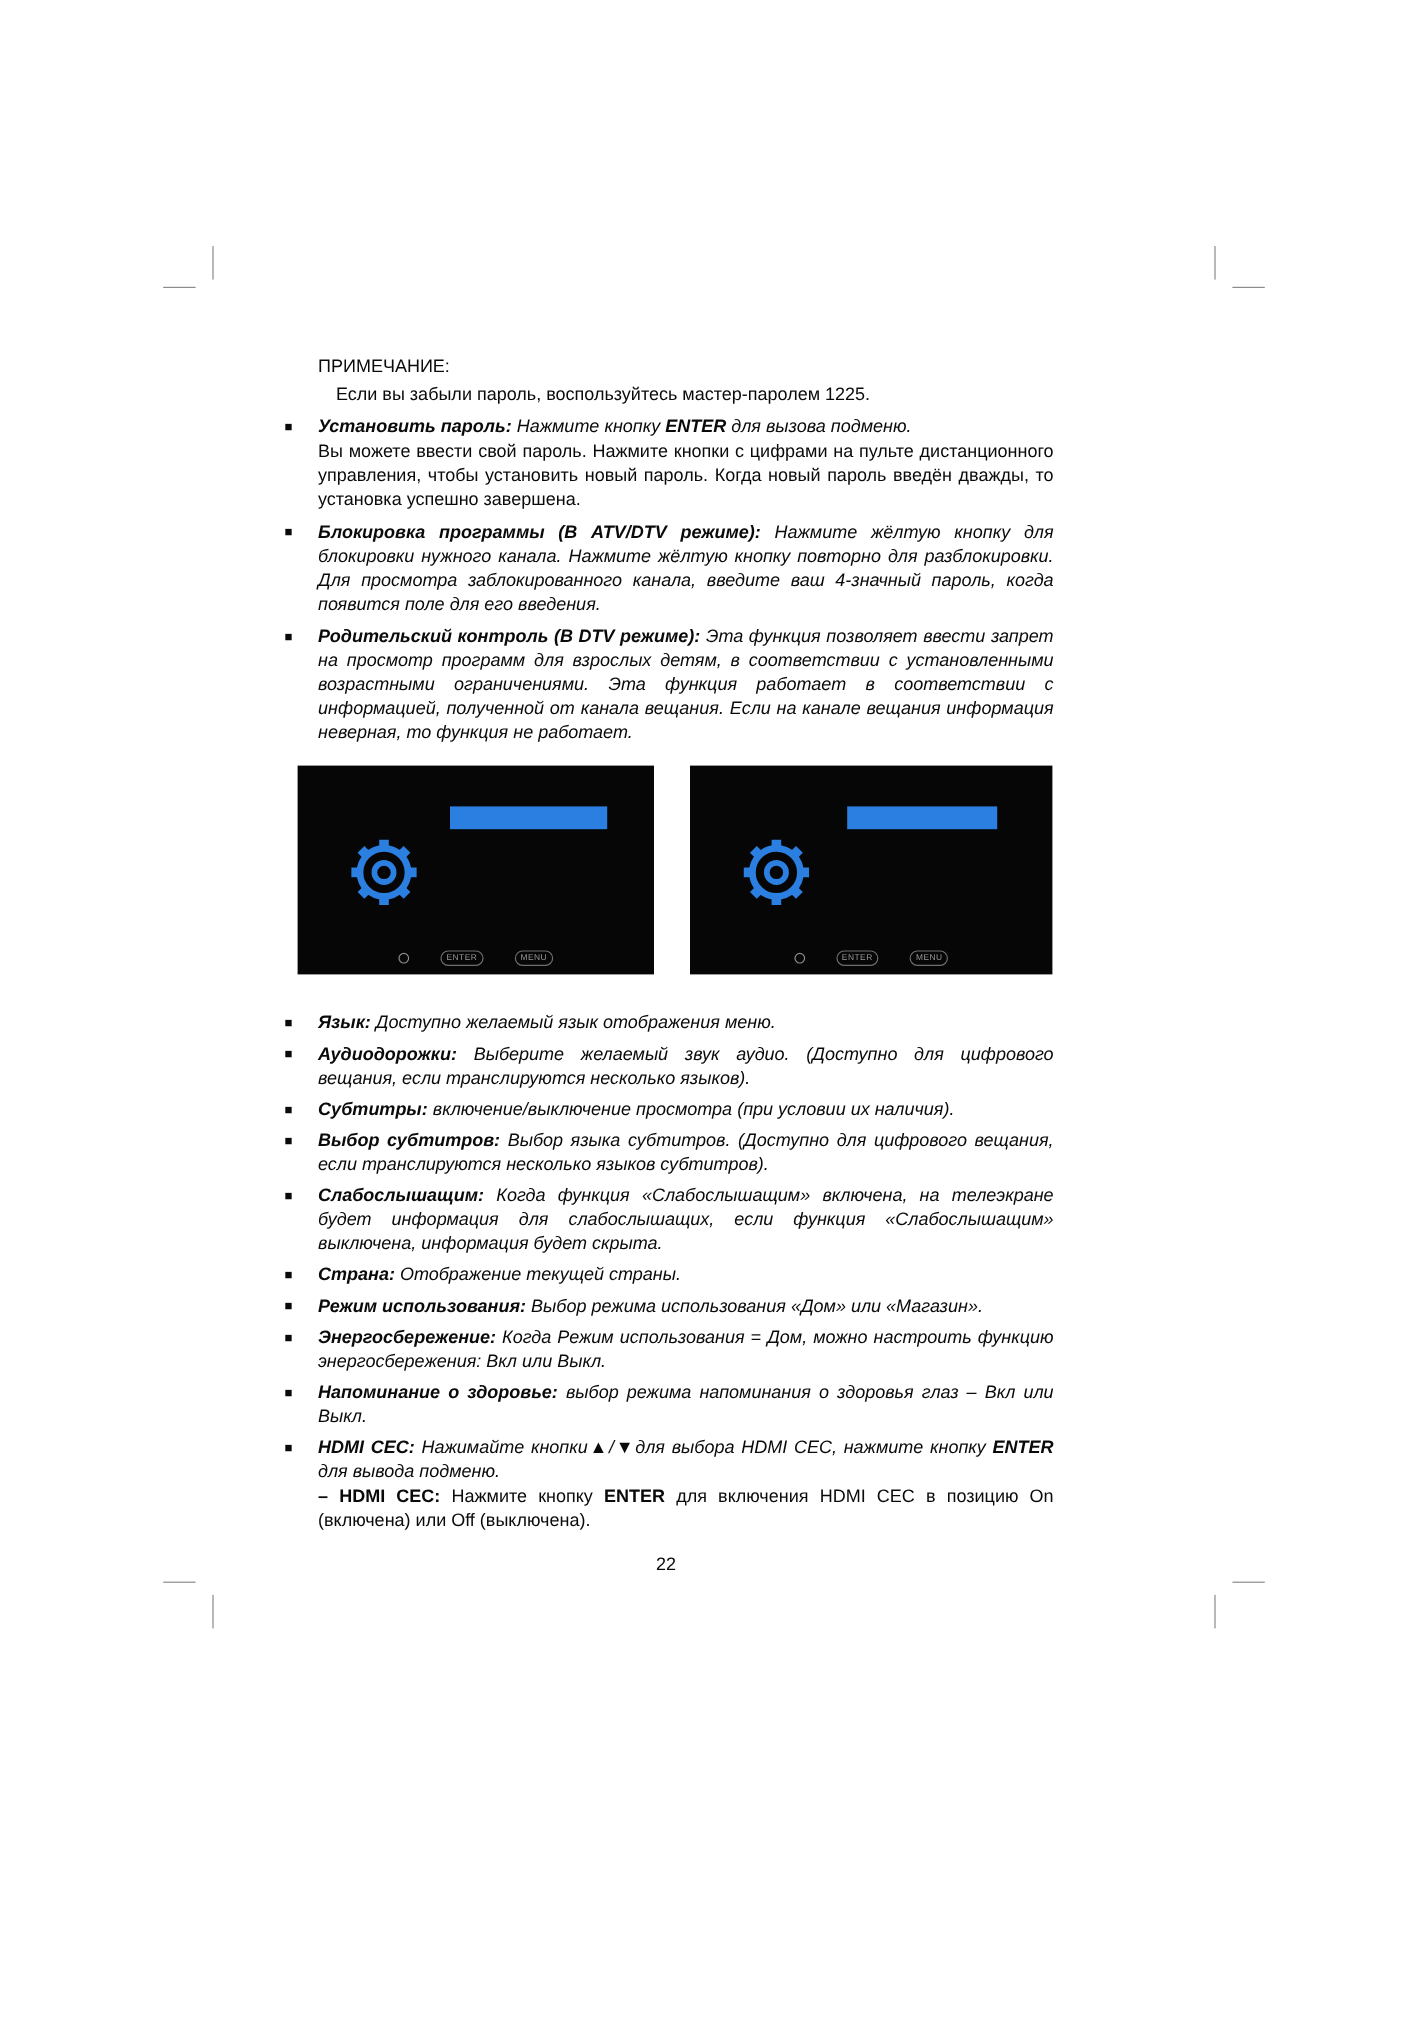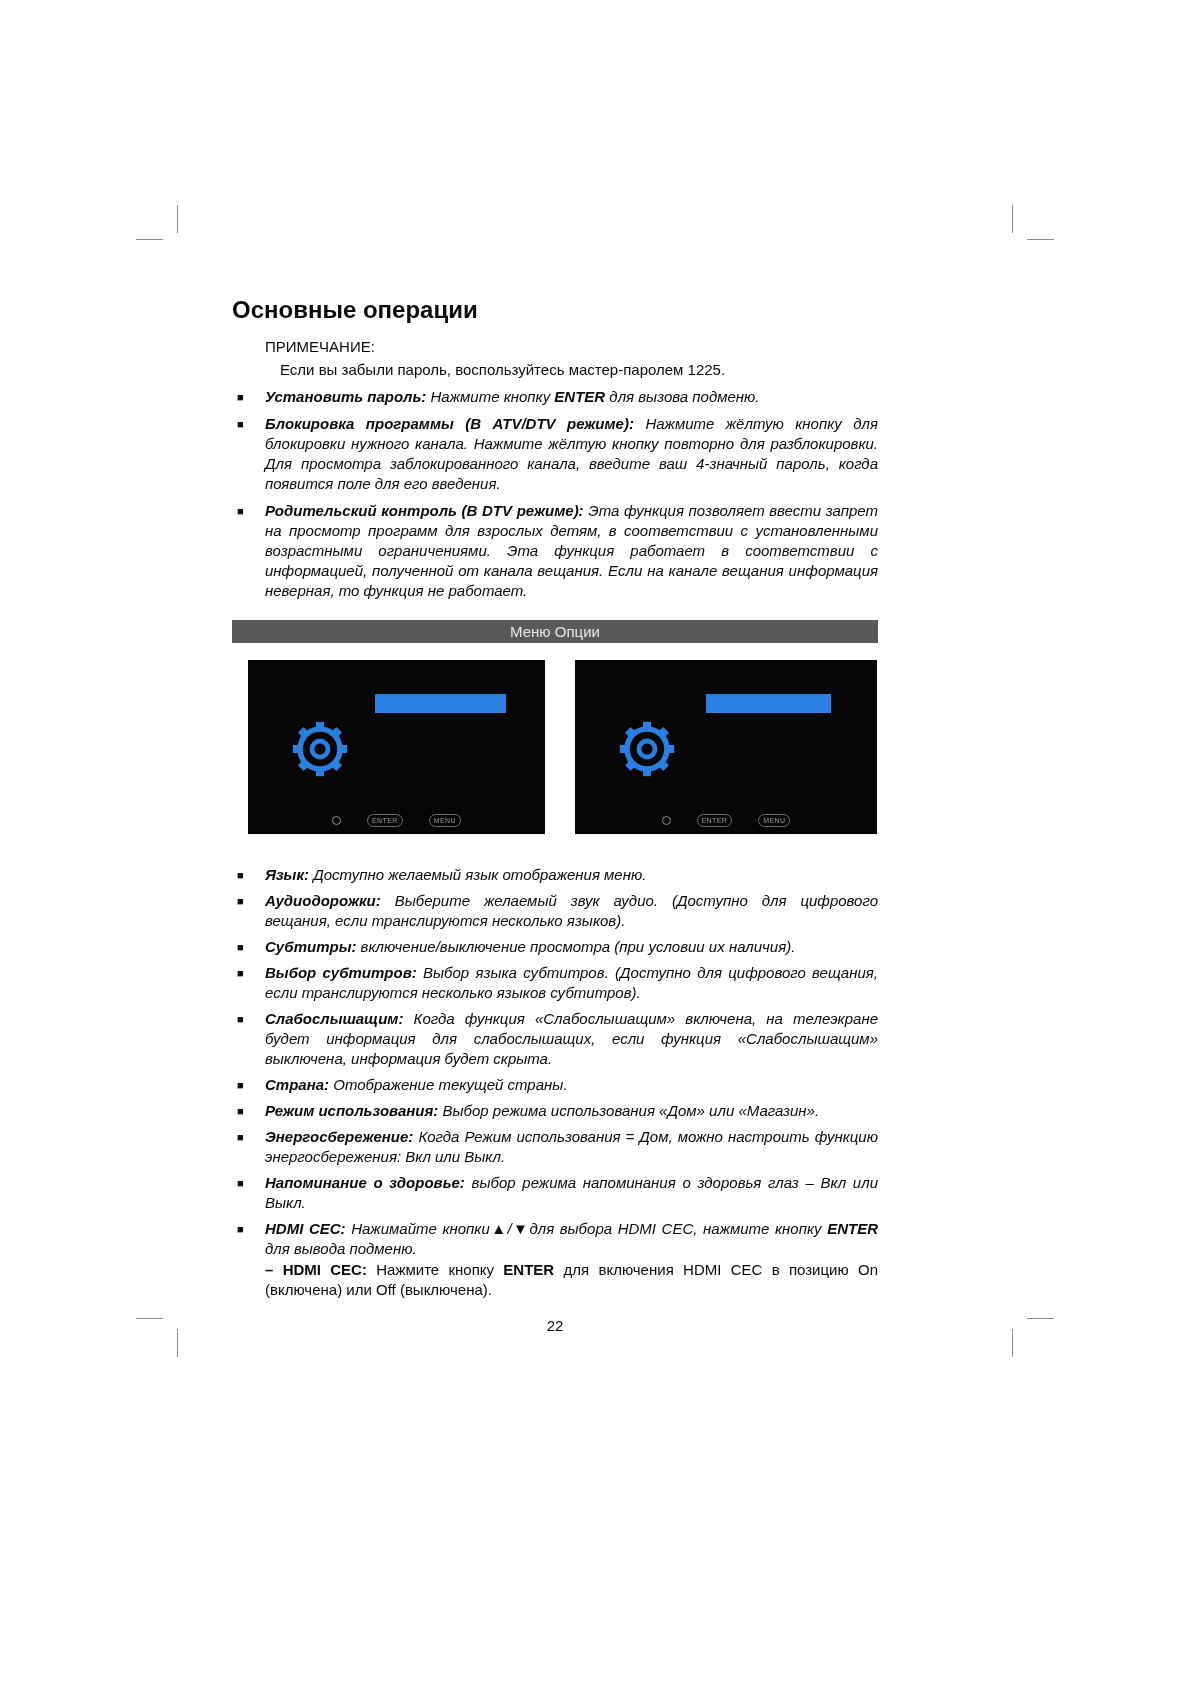--- a/index.html
+++ b/index.html
@@ -58,43 +58,40 @@
 <div class="crop" style="left:177px;top:205px;width:1px;height:28px;"></div>
 <div class="crop" style="left:1027px;top:239px;width:27px;height:1px;"></div>
 <div class="crop" style="left:1012px;top:205px;width:1px;height:28px;"></div>
 <div class="crop" style="left:136px;top:1318px;width:27px;height:1px;"></div>
 <div class="crop" style="left:177px;top:1329px;width:1px;height:28px;"></div>
 <div class="crop" style="left:1027px;top:1318px;width:27px;height:1px;"></div>
 <div class="crop" style="left:1012px;top:1329px;width:1px;height:28px;"></div>
 
 <div class="content">
 
-  <div class="title">Основные операции</div>
 
   <div class="note-label">ПРИМЕЧАНИЕ:</div>
   <div class="note-body">Если вы забыли пароль, воспользуйтесь мастер-паролем 1225.</div>
 
   <div id="top-bullets" class="bullets top">
       <div class="bullet-row">
         <span class="bullet-mark">■</span>
         <div class="bullet-body"><span class="b">Установить пароль:</span><span> Нажмите кнопку </span><span class="b">ENTER</span><span> для вызова подменю.</span></div>
       </div>
+      <div class="bullet-extra"><span>Вы можете ввести свой пароль. Нажмите кнопки с цифрами на пульте дистанционного управления, чтобы установить новый пароль. Когда новый пароль введён дважды, то установка успешно завершена.</span></div>
       <div class="bullet-row">
         <span class="bullet-mark">■</span>
         <div class="bullet-body"><span class="b">Блокировка программы (В ATV/DTV режиме):</span><span> Нажмите жёлтую кнопку для блокировки нужного канала. Нажмите жёлтую кнопку повторно для разблокировки. Для просмотра заблокированного канала, введите ваш 4-значный пароль, когда появится поле для его введения.</span></div>
       </div>
       <div class="bullet-row">
         <span class="bullet-mark">■</span>
         <div class="bullet-body"><span class="b">Родительский контроль (В DTV режиме):</span><span> Эта функция позволяет ввести запрет на просмотр программ для взрослых детям, в соответствии с установленными возрастными ограничениями. Эта функция работает в соответствии с информацией, полученной от канала вещания. Если на канале вещания информация неверная, то функция не работает.</span></div>
       </div>
     </div>
 
-  <div class="banner">
-    <span>Меню Опции</span>
-  </div>
 
   <div class="screens">
 
     <div class="screen" style="background: rgb(6, 6, 6);">
       <svg class="gear" viewBox="0 0 100 100" style="color: rgb(43, 127, 224);">
         <g stroke="currentColor" fill="none">
           <circle cx="50" cy="50" r="25" stroke-width="7"></circle>
           <circle cx="50" cy="50" r="10" stroke-width="6"></circle>
           <g stroke-width="10">
             <line x1="50" y1="16" x2="50" y2="25"></line>

